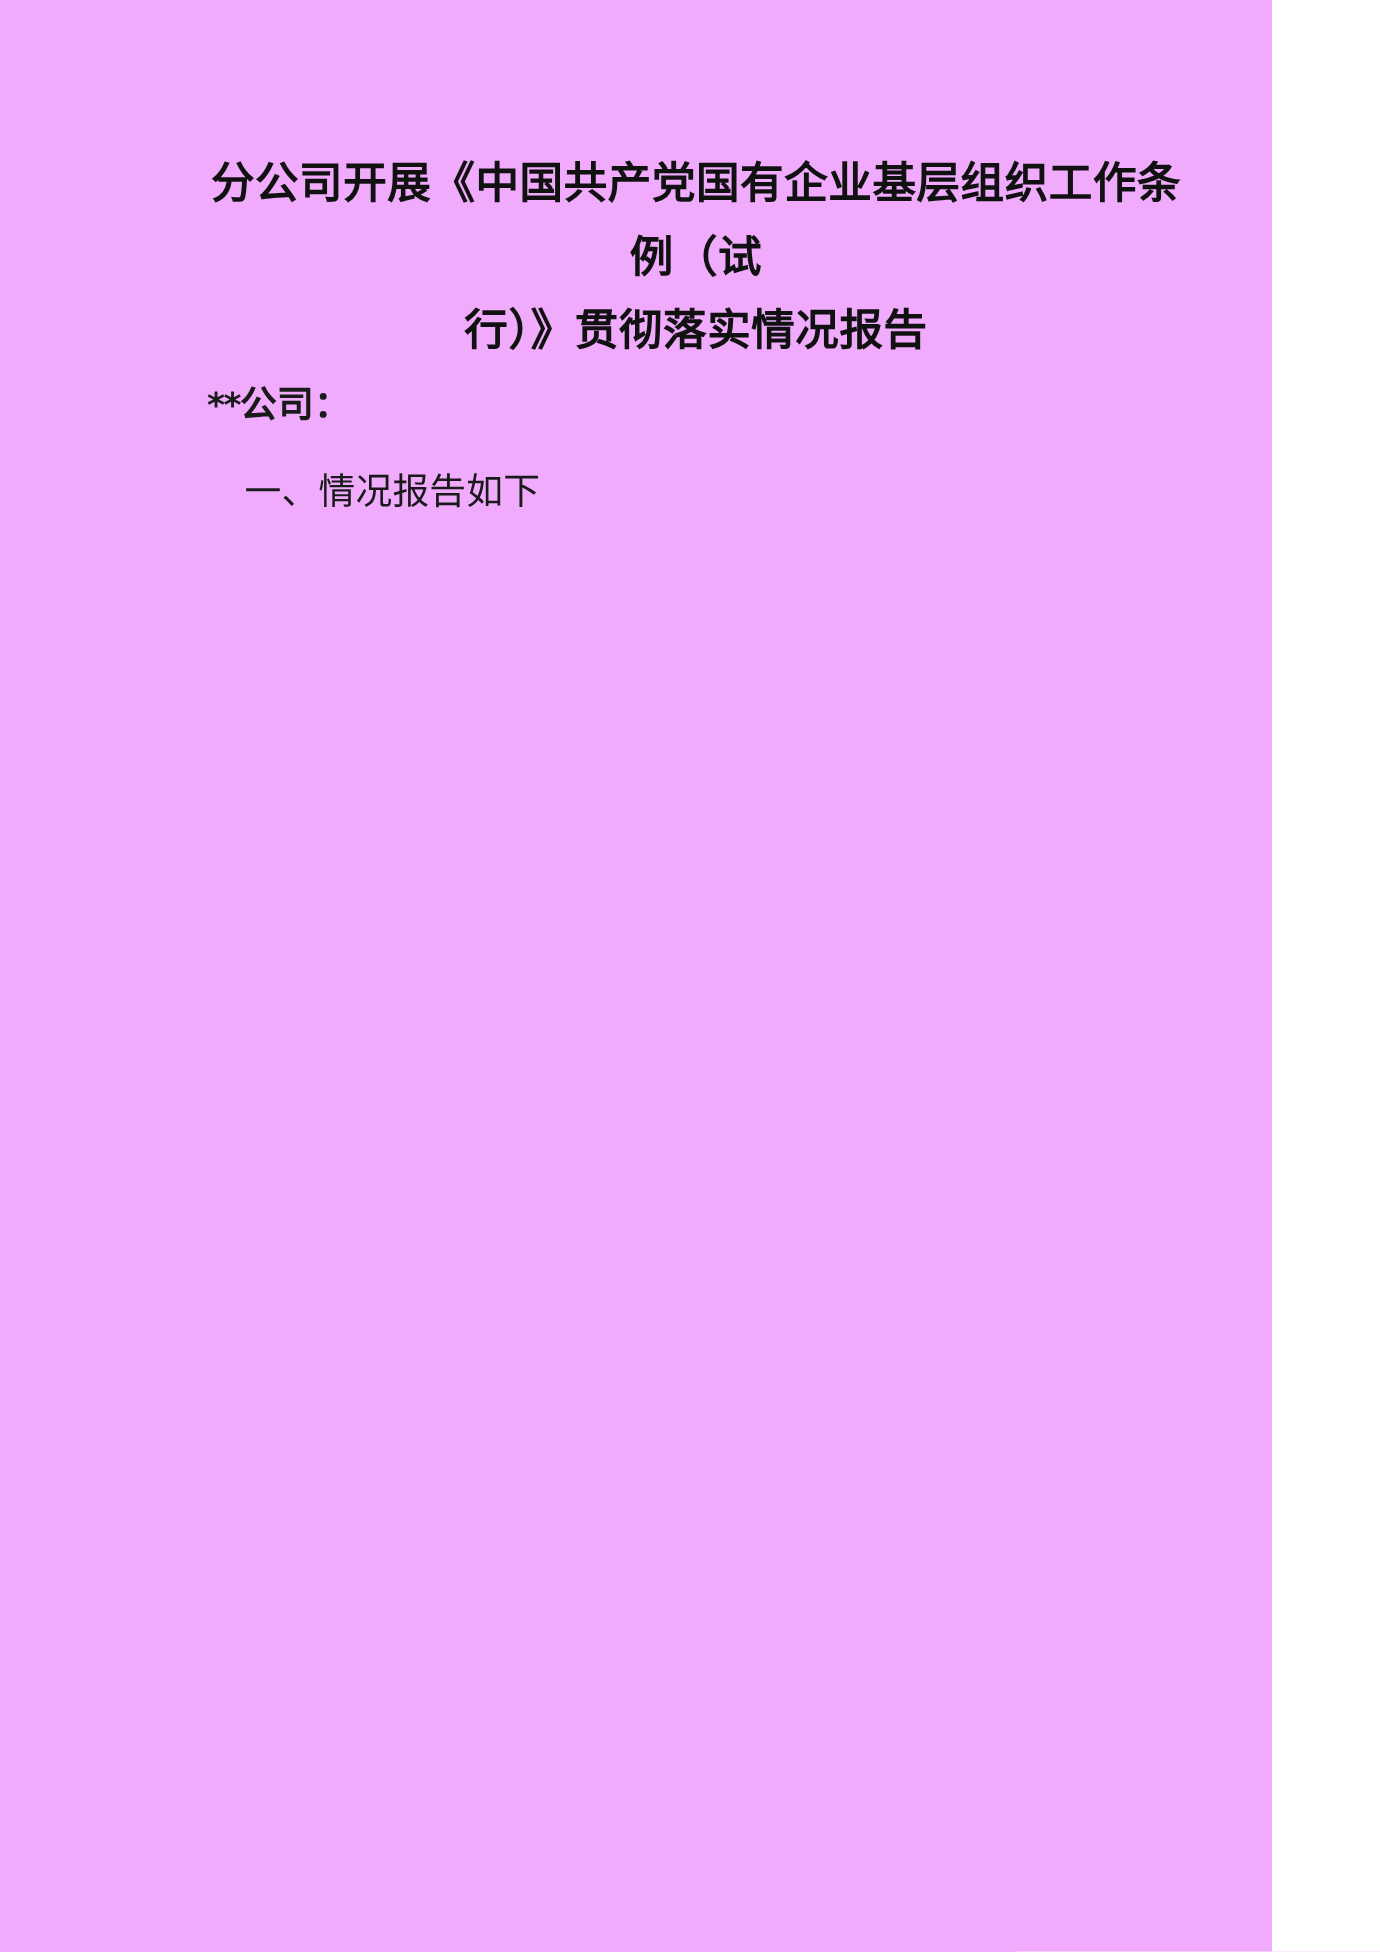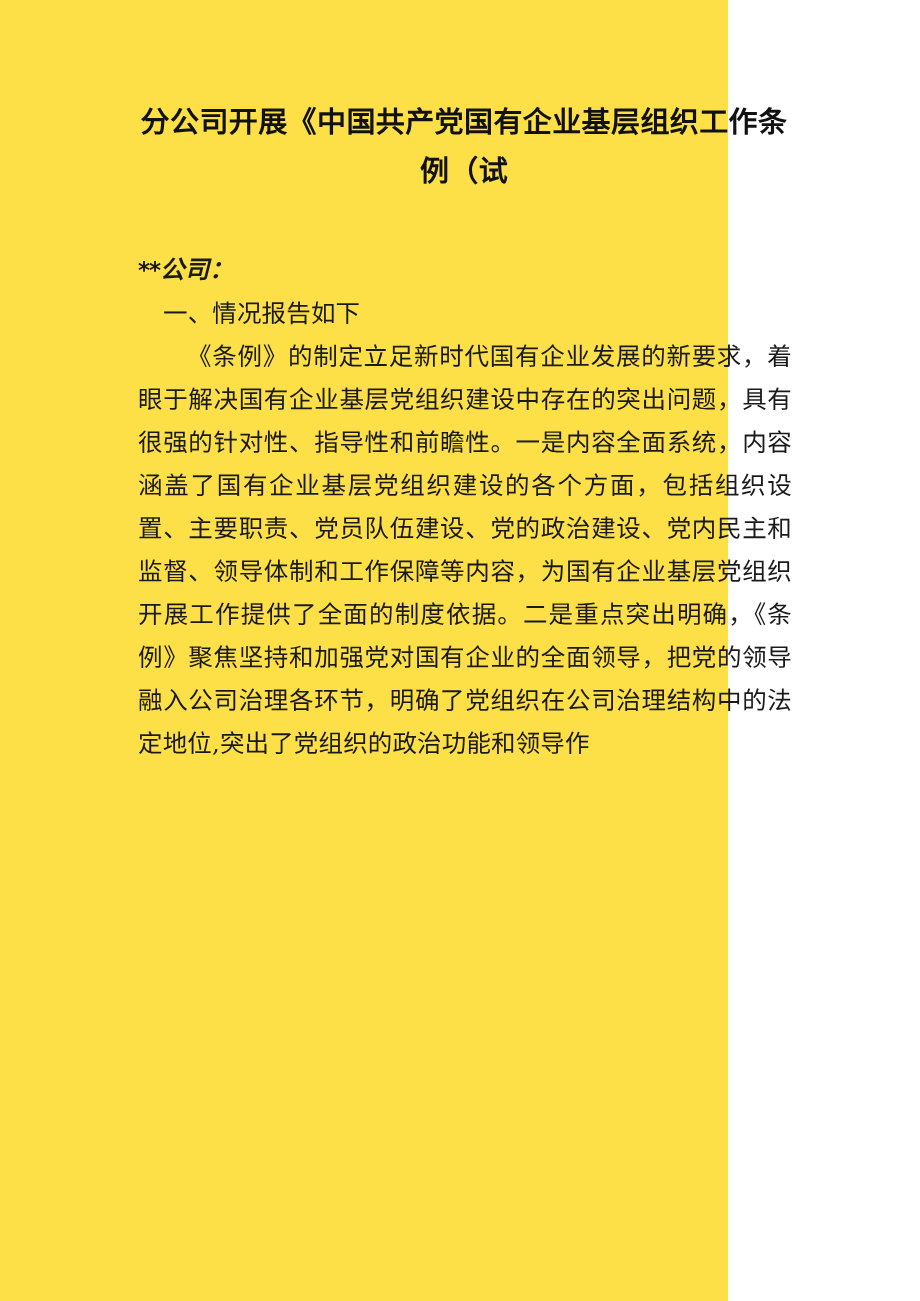--- a/index.html
+++ b/index.html
@@ -15,23 +15,23 @@
     overflow: hidden;
     font-family: "DejaVu Serif", "Liberation Serif", serif;
     color: #000000;
     -webkit-font-smoothing: antialiased;
   }
 
   .page {
     position: absolute;
     left: 0;
     top: 0;
-    width: 728px;
+    width: 848px;
     height: 1301px;
-    background: #fde047;
+    background: #f0abfc;
     box-sizing: border-box;
   }
 
   
   .doc-title {
     position: absolute;
     left: 134px;
     top: 98px;
     width: 660px;
     text-align: center;
@@ -61,22 +61,21 @@
     text-align: justify;
     text-justify: inter-character;
     word-break: break-all;
     letter-spacing: 0.15px;
     margin: 0;
   }
 
   .para.salutation {
     text-indent: 0;
     font-weight: 600;
-    margin-bottom: 0;
-    font-style: italic;
+    margin-bottom: 13px;
   }
 
   .para.indent2 {
     text-indent: 49px;
   }
 
   .para.heading {
     text-indent: 25px;
     text-align: left;
   }
@@ -89,26 +88,26 @@
   }
 </style>
 </head>
 <body>
 
 <div class="page">
 
   <div class="doc-title">
     <span>分公司开展《中国共产党国有企业基层组织工作条例（试</span>
     <br>
+    <span>行）》贯彻落实情况报告</span>
   </div>
 
   <div class="body-col">
 
     <p class="para salutation"><span class="stars">**</span>公司：</p>
 
 
     <p class="para heading">一、情况报告如下</p>
 
-    <p class="para indent2">《条例》的制定立足新时代国有企业发展的新要求，着眼于解决国有企业基层党组织建设中存在的突出问题，具有很强的针对性、指导性和前瞻性。一是内容全面系统，内容涵盖了国有企业基层党组织建设的各个方面，包括组织设置、主要职责、党员队伍建设、党的政治建设、党内民主和监督、领导体制和工作保障等内容，为国有企业基层党组织开展工作提供了全面的制度依据。二是重点突出明确，《条例》聚焦坚持和加强党对国有企业的全面领导，把党的领导融入公司治理各环节，明确了党组织在公司治理结构中的法定地位,突出了党组织的政治功能和领导作</p>
 
   </div>
 
 </div>
 
 </body></html>

